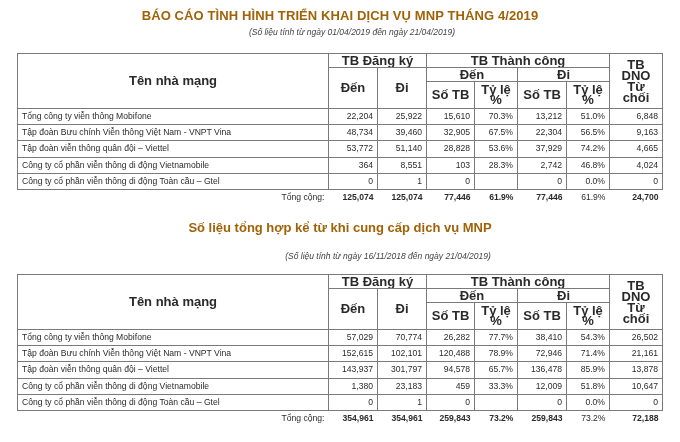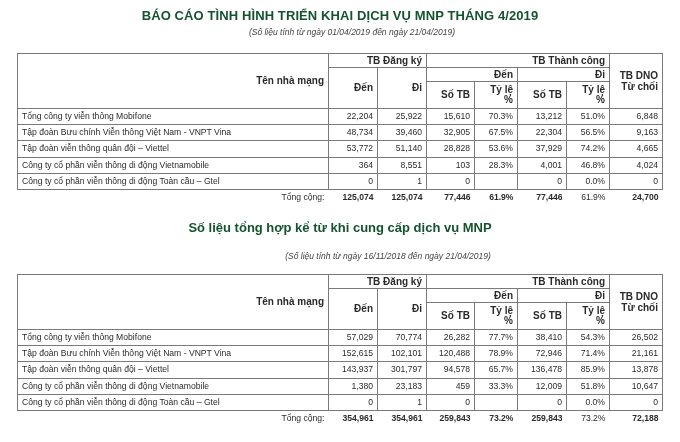--- a/index.html
+++ b/index.html
@@ -1,26 +1,26 @@
 <!DOCTYPE html>
 <html><head>
 <meta charset="utf-8">
 <style>
   html, body { margin:0; padding:0; background:#ffffff; }
   body { width:680px; height:442px; position:relative; overflow:hidden;
          font-family:"Liberation Sans", sans-serif; color:#2b2b2b; }
-  .title { position:absolute; left:0; width:680px; text-align:center; font-weight:bold; color:#14532d; }
+  .title { position:absolute; left:0; width:680px; text-align:center; font-weight:bold; color:#a16207; }
   .t1 { top:8px; font-size:13px; letter-spacing:0.1px; }
   .sub { position:absolute; left:12px; width:680px; text-align:center; font-style:italic; font-size:8.5px; color:#444; }
   .s1 { top:27px; }
   .t2 { top:220px; font-size:13px; }
   .s2 { top:251px;padding-left:36px; }
   table.rep { position:absolute; left:17px; border-collapse:collapse; font-size:8.6px; table-layout:fixed; }
   table.rep td, table.rep th { border:1px solid #7a7a7a; padding:0 4px; white-space:nowrap; overflow:hidden; }
-  table.rep th { font-weight:bold; text-align:right; color:#2a2a2a; font-size:10px; line-height:10px; }
+  table.rep th { font-weight:bold; text-align:center; color:#2a2a2a; font-size:13px; line-height:10px; }
   table.rep td.num { text-align:right; }
   table.rep td.name { text-align:left; }
   table.rep tr.data td { height:15.2px; line-height:15px; }
   table.rep tr.total td { border:none; height:15px; font-weight:bold; text-align:right; }
   table.rep tr.total td.tl { font-weight:normal; }
   table.rep tr.total td.normal { font-weight:normal; }
   .tab1 { top:53px; }
   .tab2 { top:274px; }
   .hr1 th { height:13px; }
   .hr2 th { height:13px; }
@@ -91,21 +91,21 @@
         <td class="num">37,929</td>
         <td class="num">74.2%</td>
         <td class="num">4,665</td>
       </tr>
       <tr class="data">
       <td class="name">Công ty cổ phần viễn thông di động Vietnamobile</td>
         <td class="num">364</td>
         <td class="num">8,551</td>
         <td class="num">103</td>
         <td class="num">28.3%</td>
-        <td class="num">4,001</td>
+        <td class="num">2,742</td>
         <td class="num">46.8%</td>
         <td class="num">4,024</td>
       </tr>
       <tr class="data">
       <td class="name">Công ty cổ phần viễn thông di động Toàn cầu – Gtel</td>
         <td class="num">0</td>
         <td class="num">1</td>
         <td class="num">0</td>
         <td class="num"></td>
         <td class="num">0</td>

